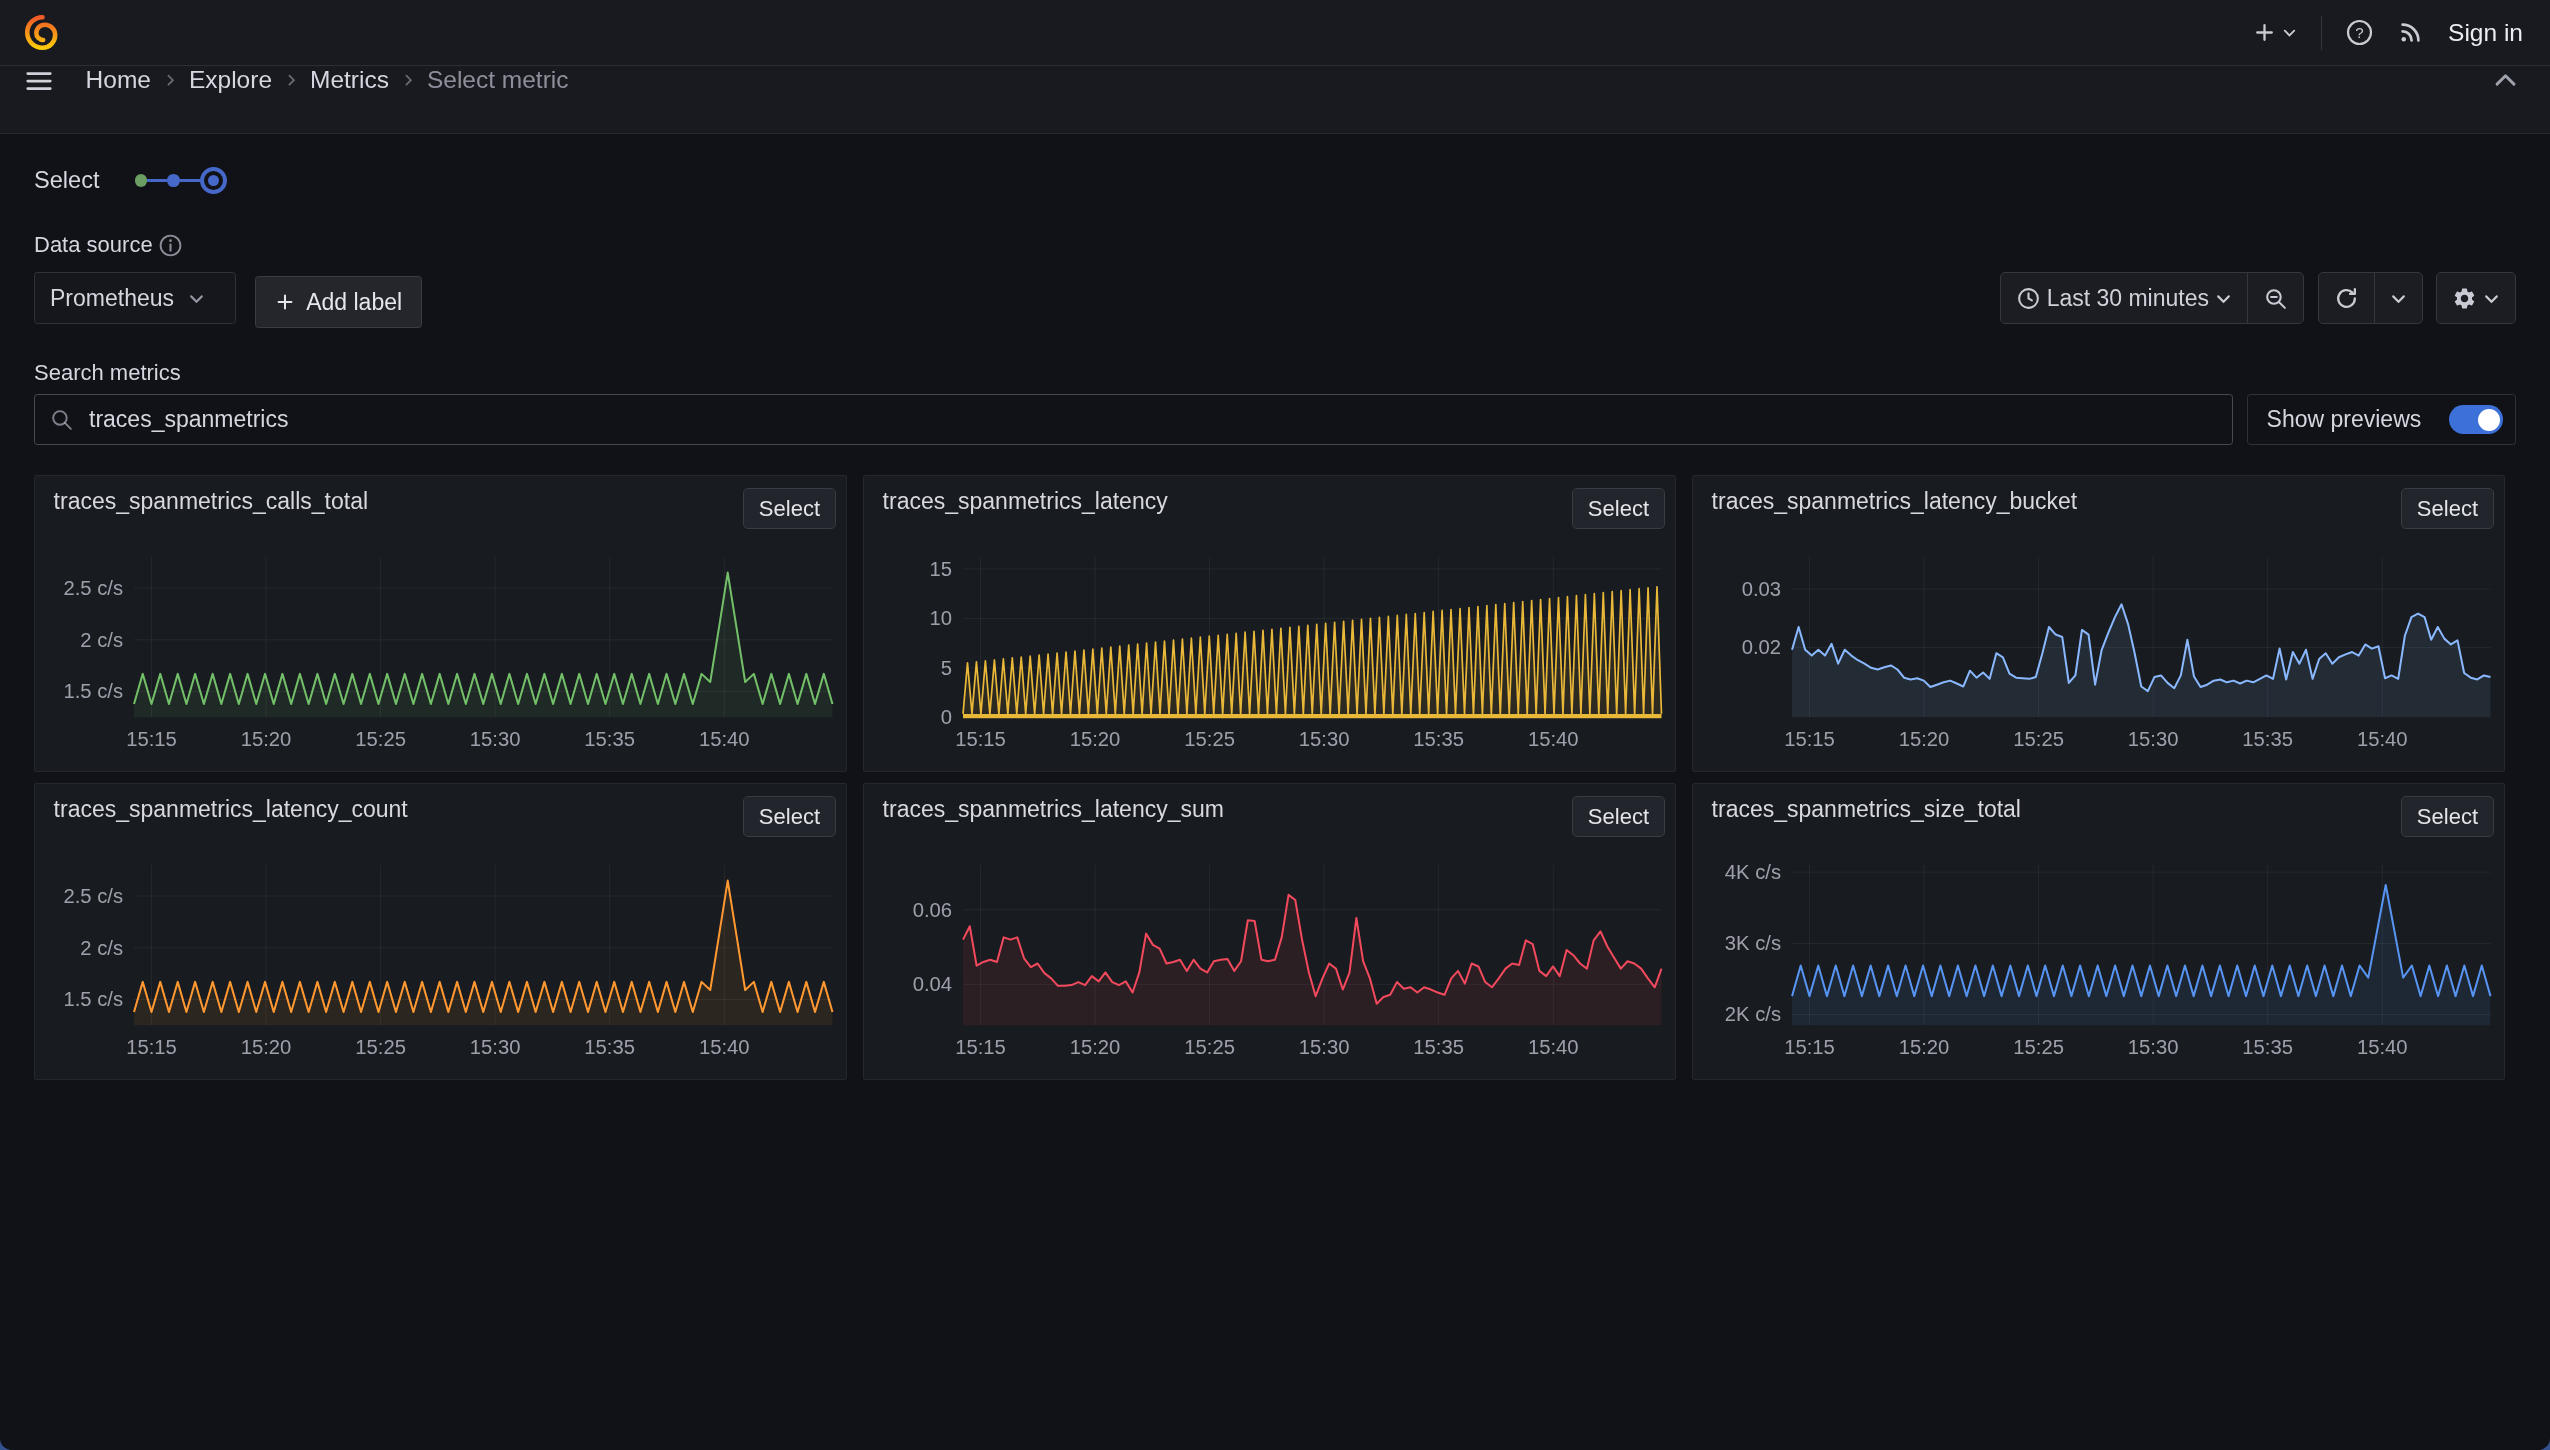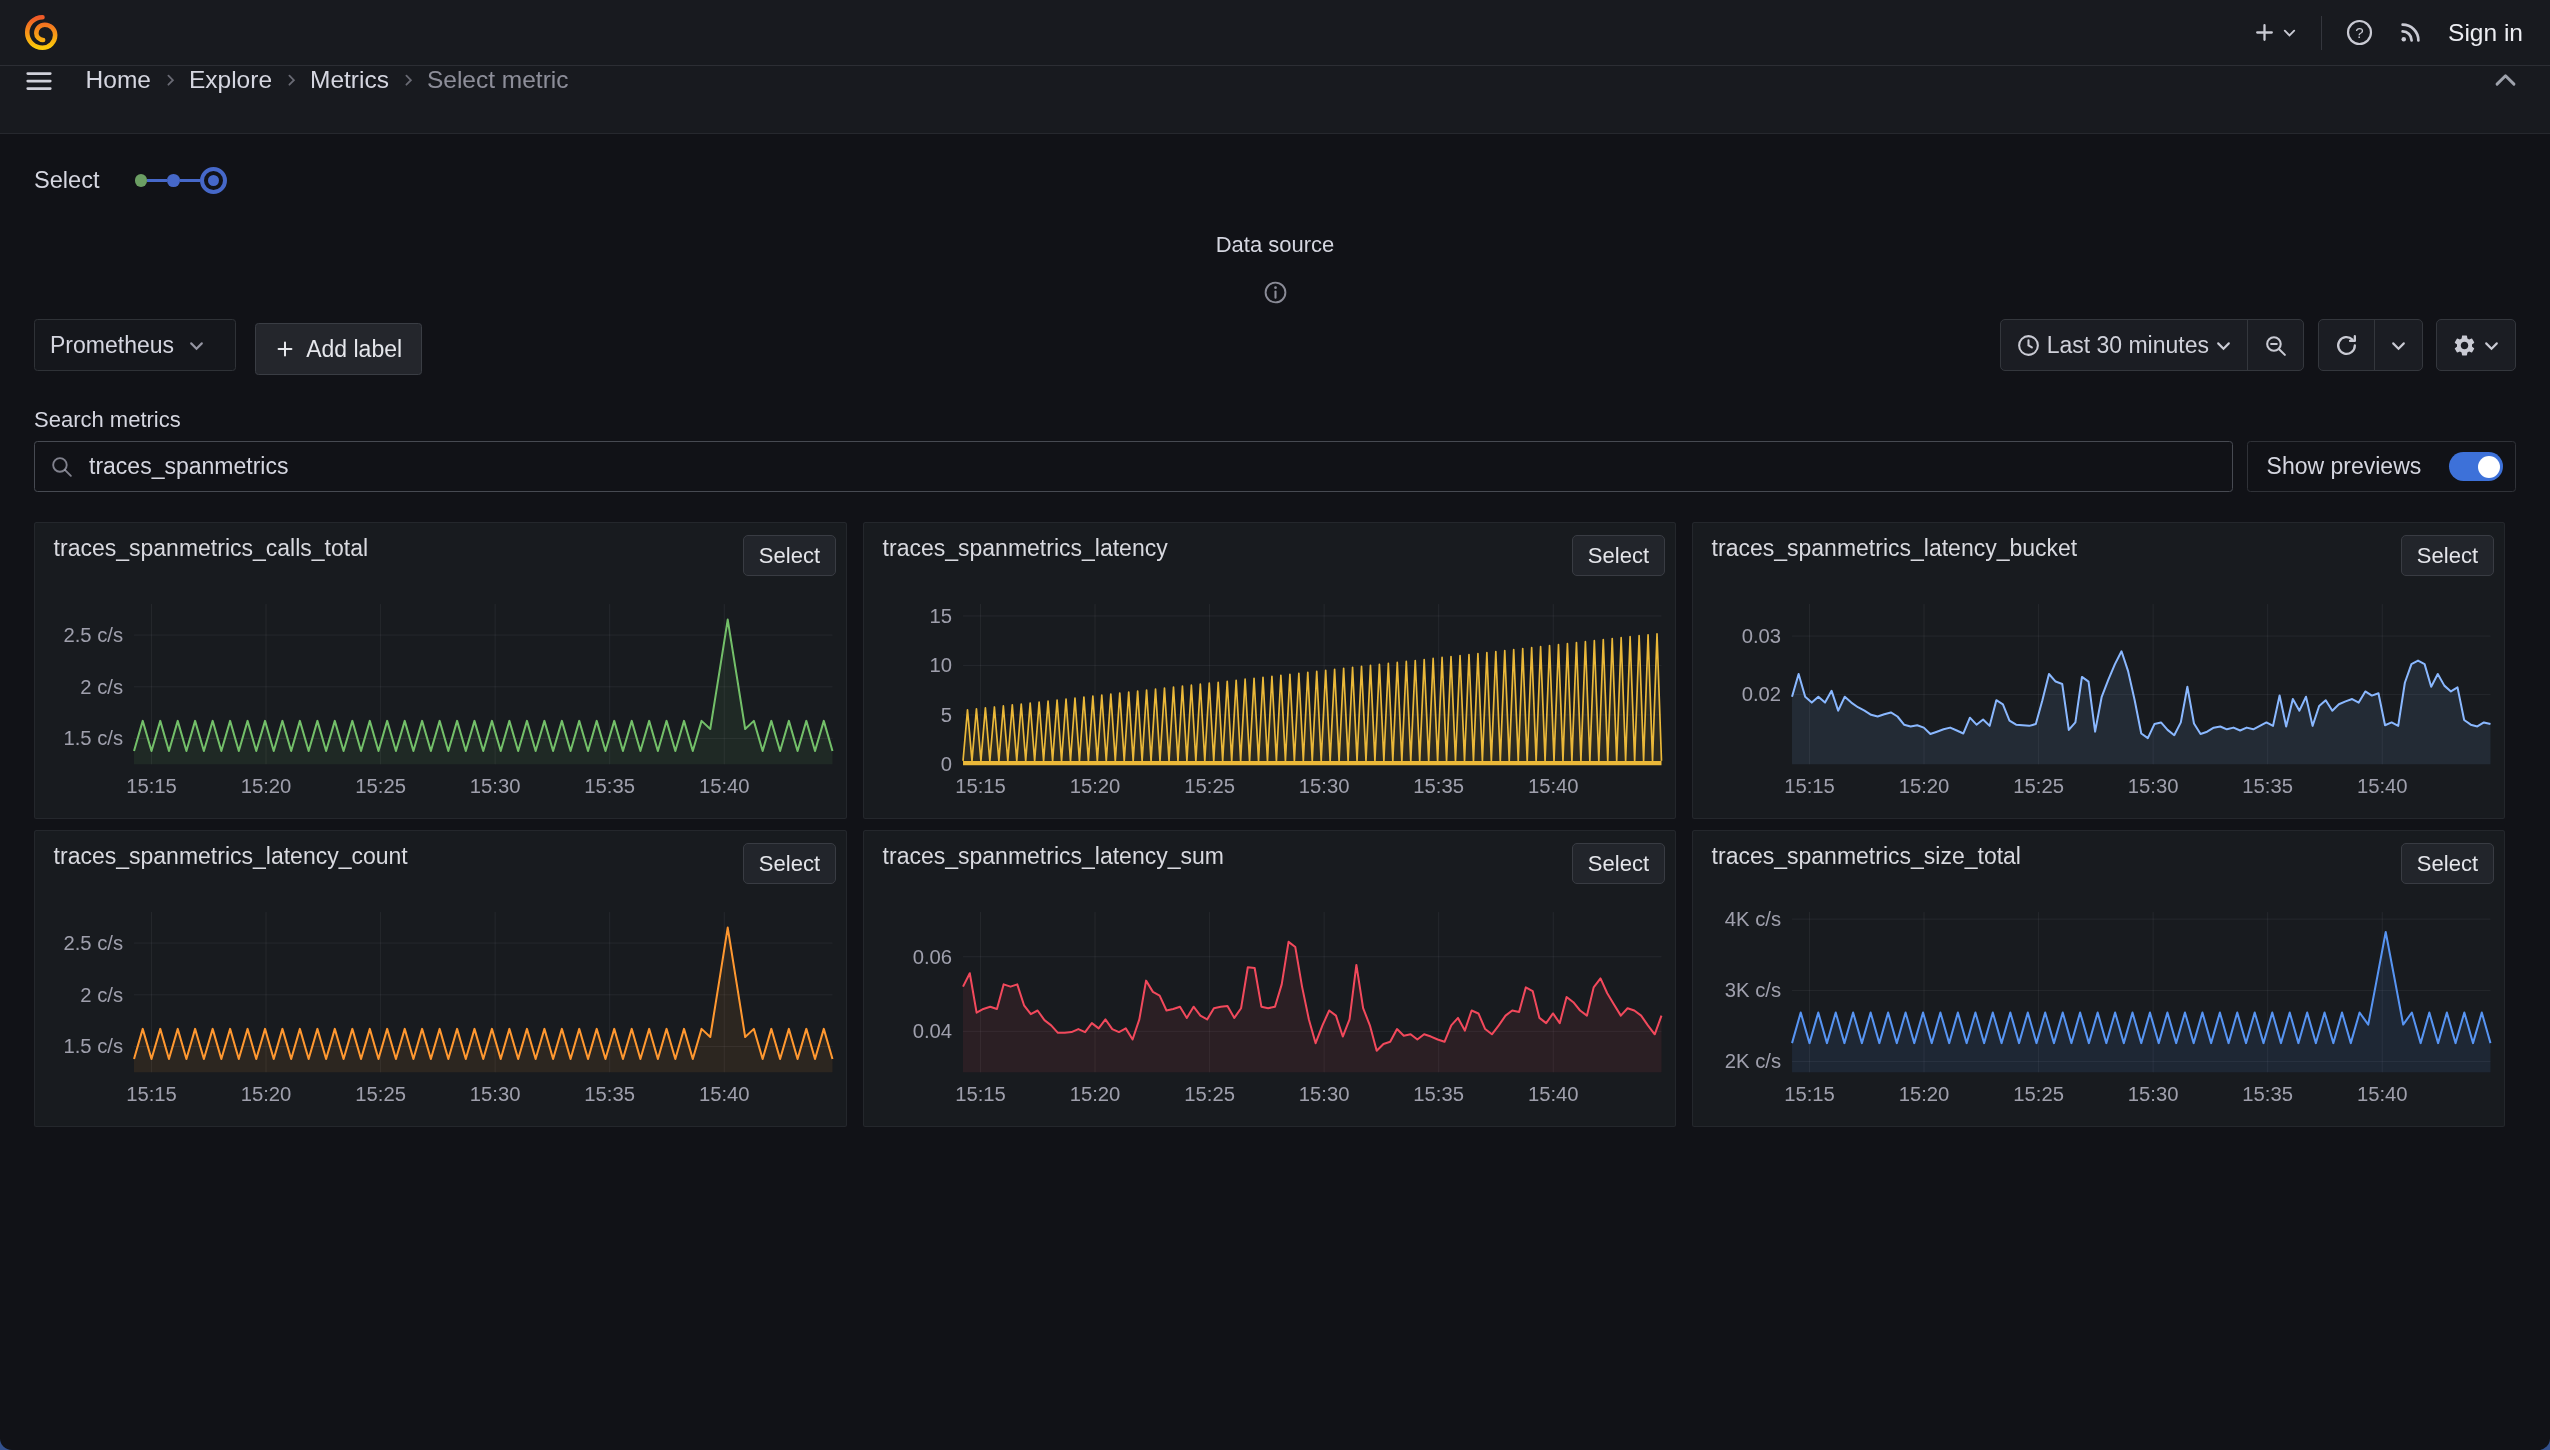--- a/index.html
+++ b/index.html
@@ -63,21 +63,21 @@
   .history-row { display:flex; align-items:center; margin-top:32px; height:29px; }
   .history-label { font-size:23.6px; font-weight:500; color:#D5D6E0; }
   .history-track { display:flex; align-items:center; margin-left:35px; cursor:pointer; }
   .h-dot { width:12.7px; height:12.7px; border-radius:50%; }
   .h-dot.green { background:#6B9E63; }
   .h-dot.blue { background:#4668C9; }
   .h-line { width:20px; height:3.4px; background:#4668C9; }
   .h-ring { width:27px; height:27px; border-radius:50%; border:4.2px solid #4668C9; background:#111217; display:flex; align-items:center; justify-content:center; }
   .h-ring .core { width:11.8px; height:11.8px; border-radius:50%; background:#4668C9; }
 
-  .ds-label-row { display:flex; align-items:center; gap:22px; margin-top:37px;flex-direction:column; }
+  .ds-label-row { display:flex; align-items:center; gap:5px; margin-top:37px; }
   .ds-label { font-size:22px; font-weight:500; color:#D5D6E0; }
   .info-icon { color:rgba(204,204,220,0.65); display:flex; }
 
   .controls-row { margin-top:10px; display:flex; align-items:center; }
   .left-controls { display:flex; align-items:center; gap:18.6px; }
   .select-input {
     height:52px; min-width:202px; padding:0 15px;
     background:#15171C; border:0.8px solid #2F3237; border-radius:3.4px;
     display:flex; align-items:center; gap:13.5px;
     font-size:23px; color:#D5D6E0; cursor:pointer;

